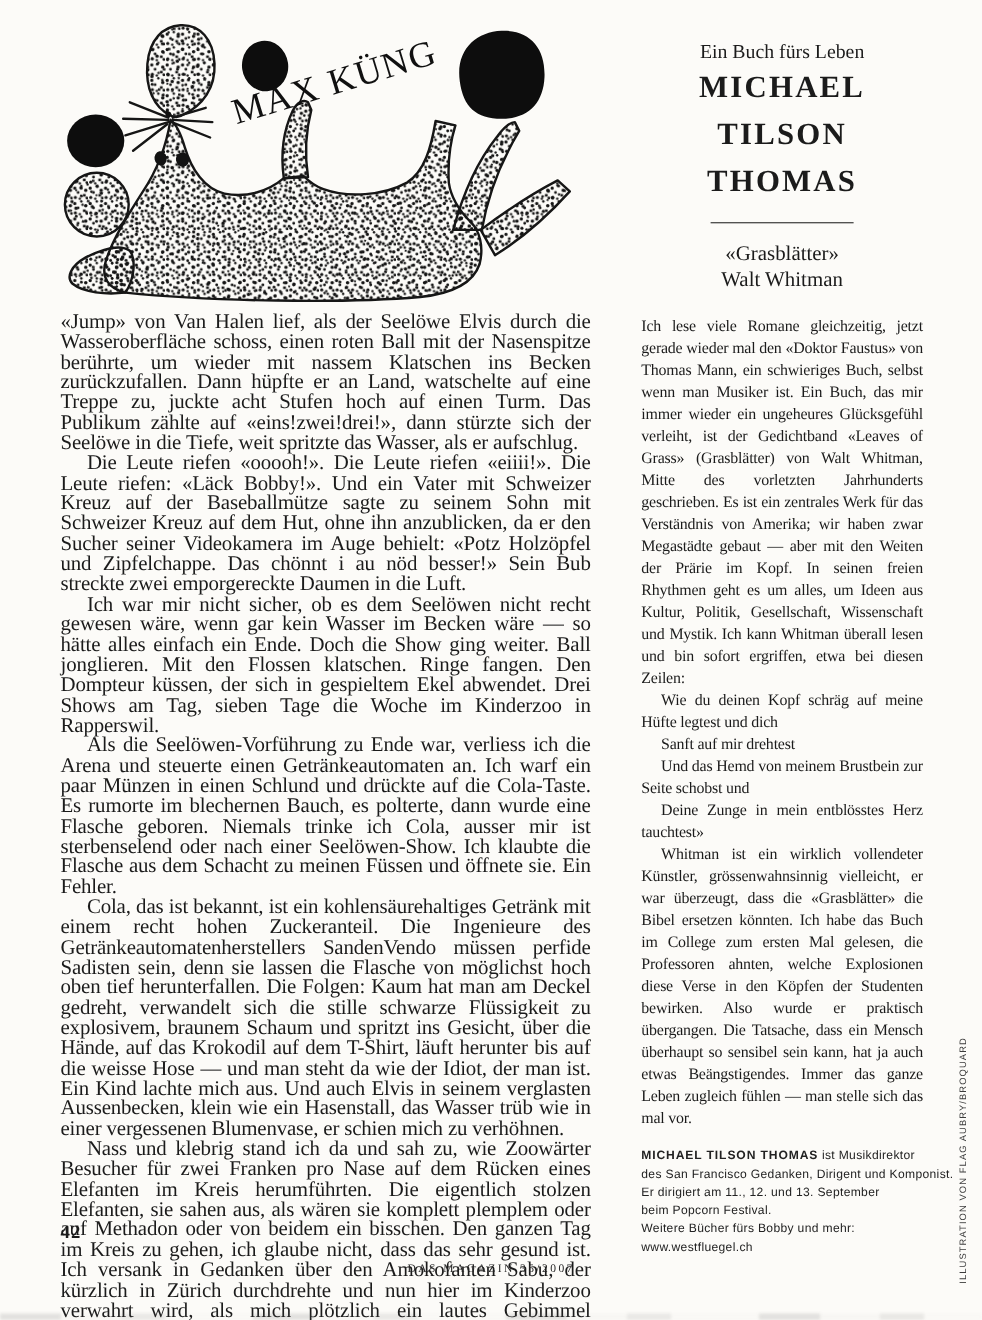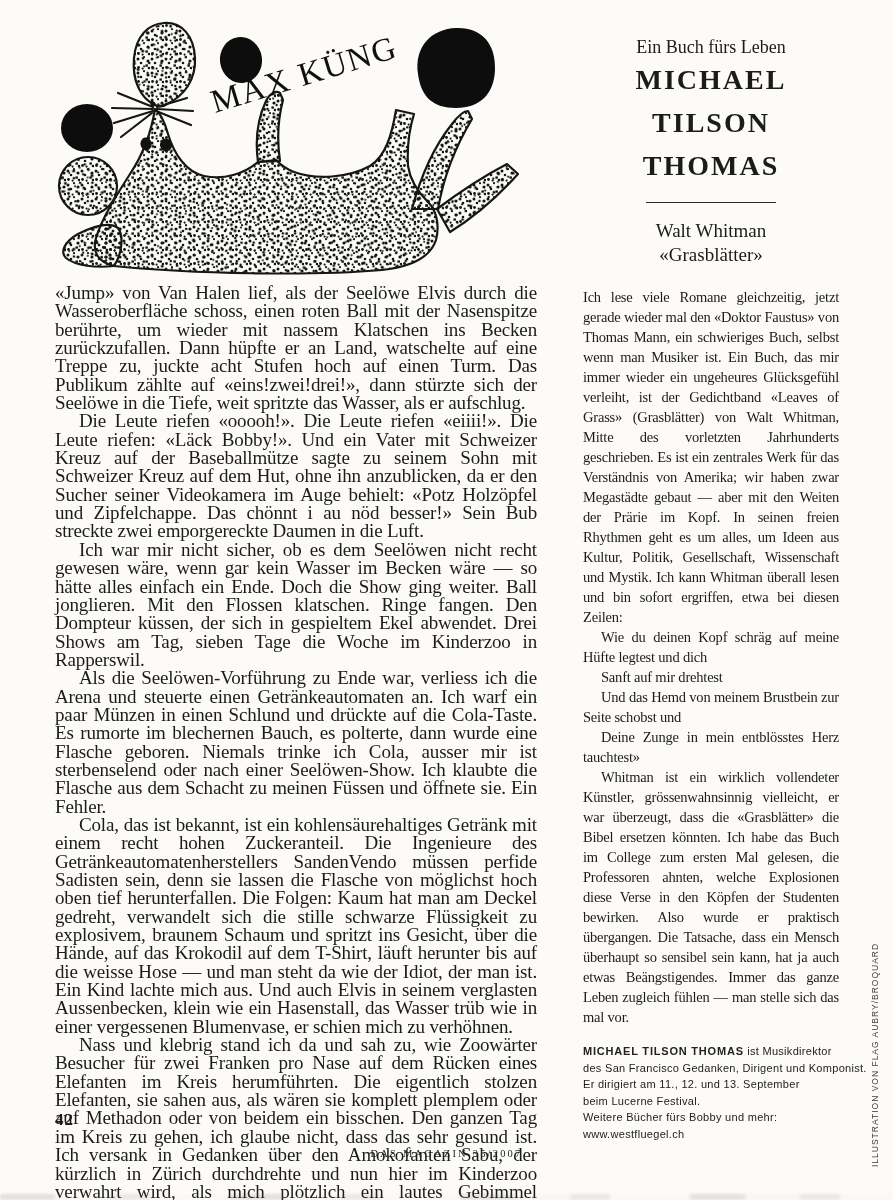--- a/index.html
+++ b/index.html
@@ -158,37 +158,37 @@
 
   <div class="right-col">
     <div class="kicker">Ein Buch fürs Leben</div>
     <div class="title">
         <div class="t-line">MICHAEL</div>
         <div class="t-line">TILSON</div>
         <div class="t-line">THOMAS</div>
       </div>
     <hr class="rule">
     <div class="subtitle">
+        <div class="s-line">«Grasblätter»</div>
         <div class="s-line">Walt Whitman</div>
-        <div class="s-line">«Grasblätter»</div>
       </div>
     <div class="r-body">
         <p>Ich lese viele Romane gleichzeitig, jetzt gerade wieder mal den «Doktor Faustus» von Thomas Mann, ein schwieriges Buch, selbst wenn man Musiker ist. Ein Buch, das mir immer wieder ein ungeheures Glücksgefühl verleiht, ist der Gedichtband «Leaves of Grass» (Grasblätter) von Walt Whitman, Mitte des vorletzten Jahrhunderts geschrieben. Es ist ein zentrales Werk für das Verständnis von Amerika; wir haben zwar Megastädte gebaut — aber mit den Weiten der Prärie im Kopf. In seinen freien Rhythmen geht es um alles, um Ideen aus Kultur, Politik, Gesellschaft, Wissenschaft und Mystik. Ich kann Whitman überall lesen und bin sofort ergriffen, etwa bei diesen Zeilen:</p>
         <p>Wie du deinen Kopf schräg auf meine Hüfte legtest und dich</p>
         <p>Sanft auf mir drehtest</p>
         <p>Und das Hemd von meinem Brustbein zur Seite schobst und</p>
         <p>Deine Zunge in mein entblösstes Herz tauchtest»</p>
         <p>Whitman ist ein wirklich vollendeter Künstler, grössenwahnsinnig vielleicht, er war überzeugt, dass die «Grasblätter» die Bibel ersetzen könnten. Ich habe das Buch im College zum ersten Mal gelesen, die Professoren ahnten, welche Explosionen diese Verse in den Köpfen der Studenten bewirken. Also wurde er praktisch übergangen. Die Tatsache, dass ein Mensch überhaupt so sensibel sein kann, hat ja auch etwas Beängstigendes. Immer das ganze Leben zugleich fühlen — man stelle sich das mal vor.</p>
       </div>
     <div class="bio">
       <div><span class="bio-name">MICHAEL TILSON THOMAS</span><span> ist Musikdirektor</span></div>
       <div>
           <div>des San Francisco Gedanken, Dirigent und Komponist.</div>
           <div>Er dirigiert am 11., 12. und 13. September</div>
-          <div>beim Lucerne Festival.</div>
+          <div>beim Popcorn Festival.</div>
           <div>Weitere Bücher fürs Bobby und mehr:</div>
           <div>www.westfluegel.ch</div>
         </div>
     </div>
   </div>
 
   <div class="vcredit">ILLUSTRATION VON FLAG AUBRY/BROQUARD</div>
 
   <div class="footer-page-number">42</div>
   <div class="footer-center">DAS MAGAZIN 35/2007</div>

